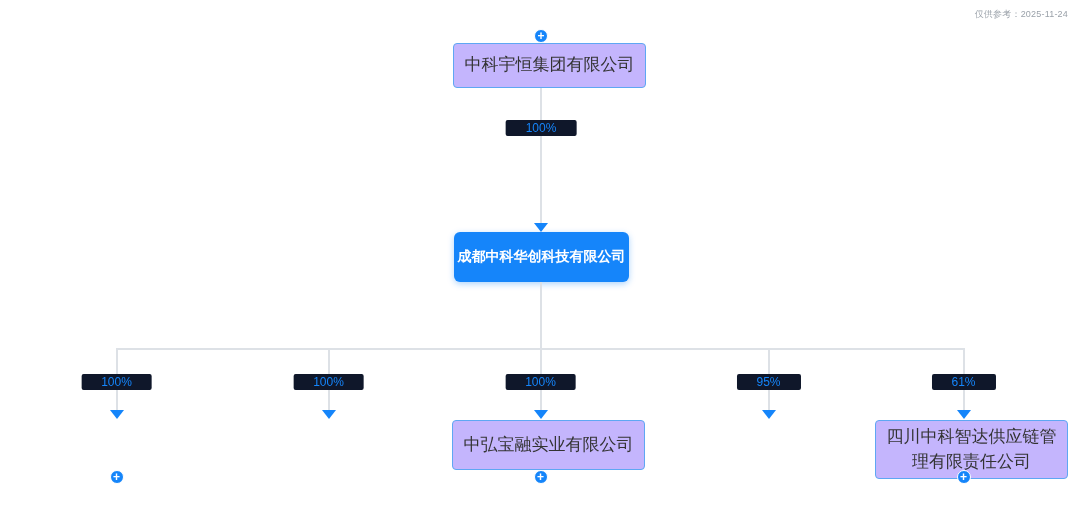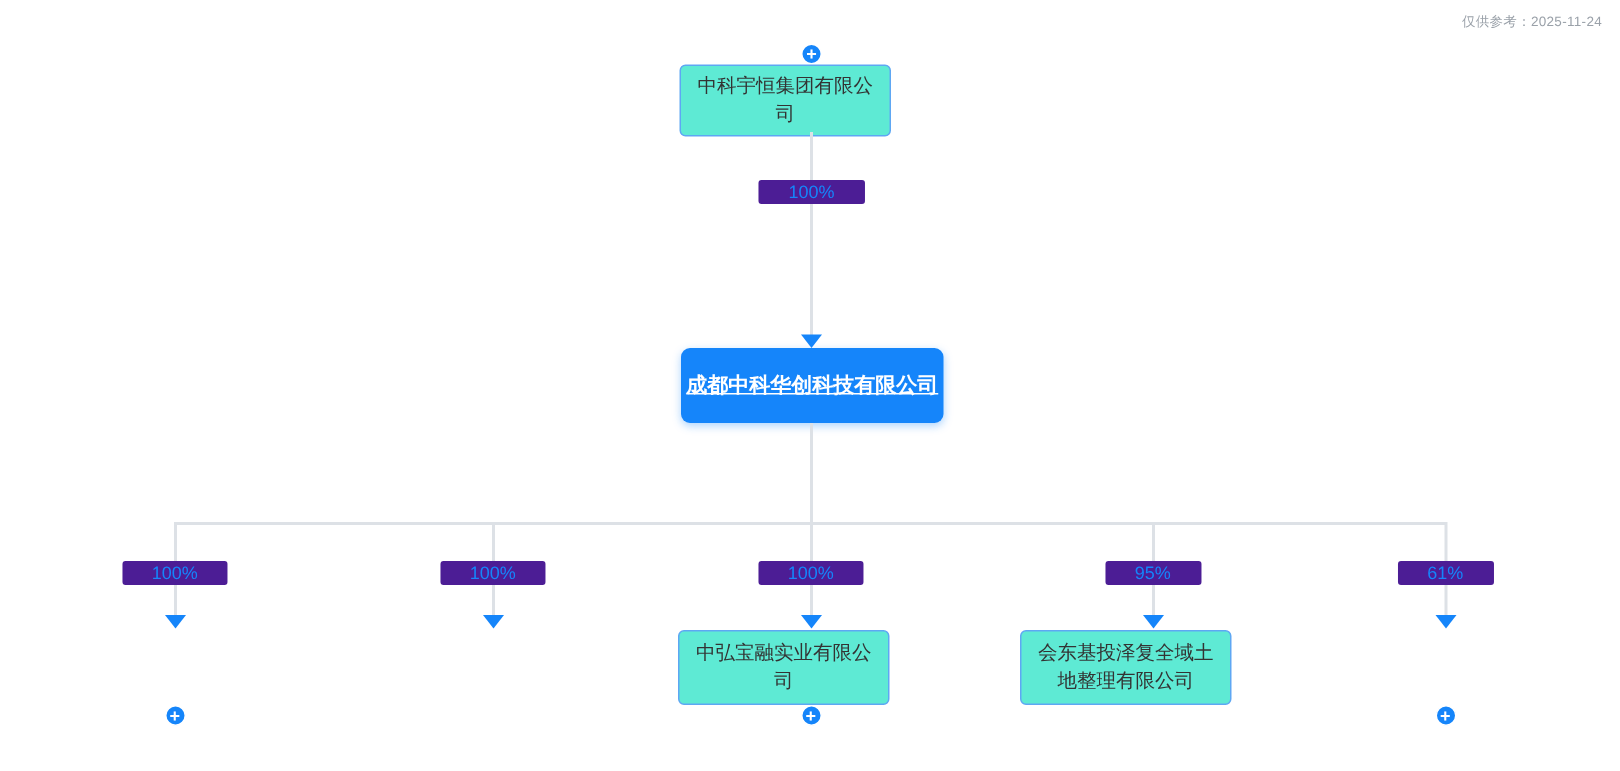--- a/index.html
+++ b/index.html
@@ -7,31 +7,31 @@
          font-family:"Liberation Sans",sans-serif;}
   .query-date{position:absolute;top:8px;right:12px;font-size:9px;color:#9aa1a9;letter-spacing:.2px;}
   
   .line{position:absolute;background:#dde1e6;}
   .v{width:2px;}
   .h{height:2px;}
   
   .arrow-down{position:absolute;width:0;height:0;border-left:7px solid transparent;
               border-right:7px solid transparent;border-top:9px solid #1585fa;}
   
-  .node{position:absolute;box-sizing:border-box;width:141px;min-height:46px;
-        background:#5eead4;border:1px solid #5ea7f3;border-radius:4px;
+  .node{position:absolute;box-sizing:border-box;width:193px;min-height:46px;
+        background:#c4b5fd;border:1px solid #5ea7f3;border-radius:4px;
         display:flex;align-items:center;justify-content:center;text-align:center;
-        font-size:13px;color:#333;line-height:1.45;padding:4px 10px;cursor:pointer;}
+        font-size:17px;color:#333;line-height:1.45;padding:4px 10px;cursor:pointer;}
   .node-focus{position:absolute;box-sizing:border-box;width:175px;height:50px;
         background:#1585fa;border-radius:6px;display:flex;align-items:center;justify-content:center;
         text-align:center;font-size:14px;font-weight:bold;color:#fff;cursor:pointer;
         box-shadow:0 2px 6px rgba(21,133,250,.35);}
   
   .pct{position:absolute;transform:translateX(-50%);font-size:12px;color:#1585fa;
-       background:#4c1d95;padding:1px 20px;border-radius:2px;white-space:nowrap;}
+       background:#0f172a;padding:1px 20px;border-radius:2px;white-space:nowrap;}
   
   .plus{position:absolute;width:14px;height:14px;border-radius:50%;background:#1585fa;
         color:#fff;font-size:12px;line-height:13px;text-align:center;font-weight:bold;
         cursor:pointer;border:1px solid #fff;box-sizing:border-box;}
   
   .col{position:absolute;top:348px;width:177px;height:150px;}
   .col .cv{position:absolute;left:50%;margin-left:-1px;top:0;height:64px;}
   .col .pct{left:50%;top:26px;}
   .col .arrow-down{left:50%;margin-left:-7px;top:62px;}
   .col .node{left:0;top:72px;min-height:50px;}
@@ -63,21 +63,21 @@
 
   <div class="plus" style="left:534px;top:29px;">+</div>
   <div class="node" style="left:453px;top:43px;min-height:45px;">
       <span>中科宇恒集团有限公司</span>
     </div>
 
   <div class="line v" style="left:540px;top:88px;height:136px;"></div>
   <div class="pct" style="left:541px;top:120px;">100%</div>
   <div class="arrow-down" style="left:534px;top:223px;"></div>
 
-  <div class="node-focus" style="left:454px;top:232px;text-decoration:underline;">
+  <div class="node-focus" style="left:454px;top:232px;">
       <span>成都中科华创科技有限公司</span>
     </div>
 
   <div class="line v" style="left:540px;top:282px;height:67px;"></div>
   <div class="line h" style="left:116px;top:348px;width:848px;"></div>
 
   <div class="col" style="left:28px;">
     <div class="line v cv"></div>
     <div class="pct">100%</div>
     <div class="arrow-down"></div>
@@ -97,29 +97,29 @@
     <div class="node">
         <span>中弘宝融实业有限公司</span>
       </div>
     <div class="plus">+</div>
   </div>
 
   <div class="col" style="left:680px;">
     <div class="line v cv"></div>
     <div class="pct">95%</div>
     <div class="arrow-down"></div>
-    <div class="node">
-        <span>会东基投泽复全域土地整理有限公司</span>
-      </div>
   </div>
 
   <div class="col" style="left:875px;">
     <div class="line v cv"></div>
     <div class="pct">61%</div>
     <div class="arrow-down"></div>
+    <div class="node">
+        <span>四川中科智达供应链管理有限责任公司</span>
+      </div>
     <div class="plus">+</div>
   </div>
 
   <div class="footer">
     <div class="legend">
       <div class="lg-item">
         <span class="lg-icon i0"></span>
         <span class="lg-label">当前节点</span>
       </div>
       <div class="lg-item">

